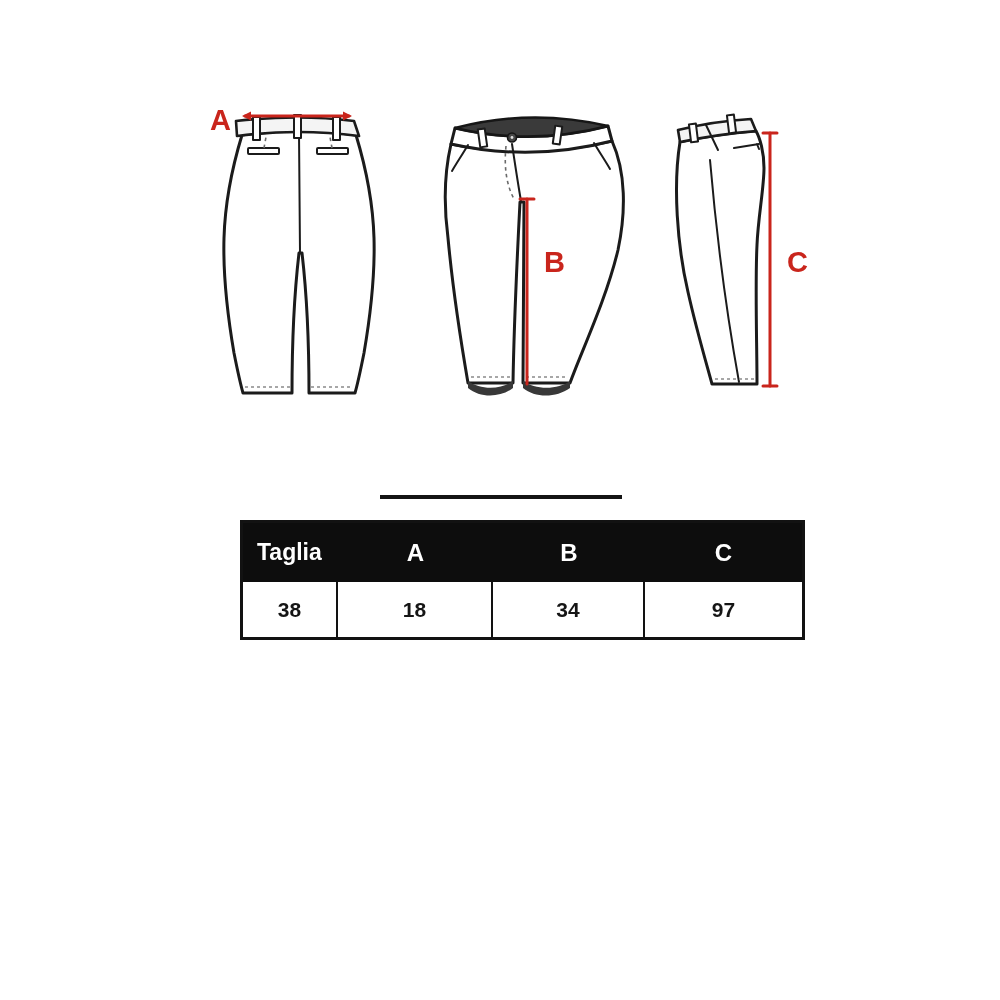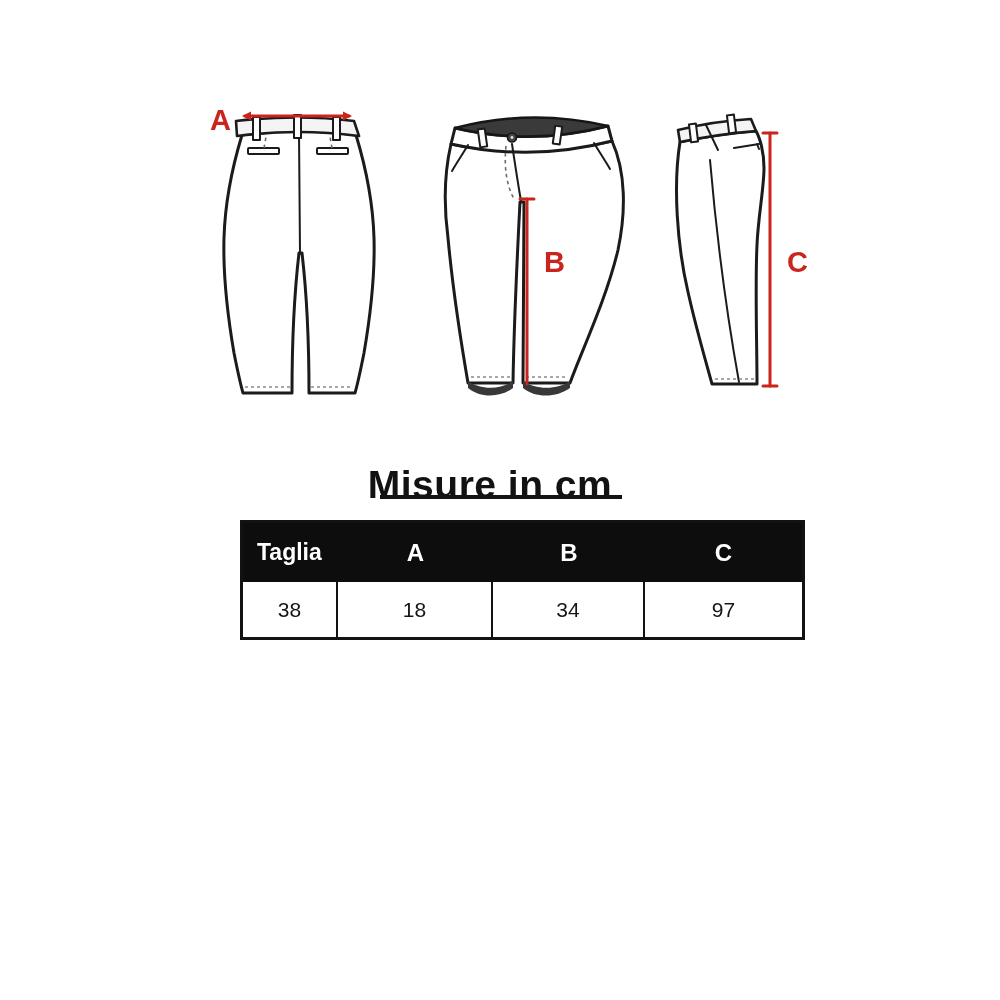--- a/index.html
+++ b/index.html
@@ -50,21 +50,21 @@
     background:var(--thead-bg);color:#fff;height:59px;align-items:center;
   }
   .th{text-align:center;font-weight:800;font-size:24px;}
   .th-taglia{text-align:left;padding-left:14px;font-size:23px;}
   .trow{
     display:grid;grid-template-columns:95px 155px 152px 157px;
     height:55px;background:#ffffff;color:#151515;
   }
   .td{
     display:flex;align-items:center;justify-content:center;
-    font-weight:400;font-size:21px;border-right:2px solid #121212;
+    font-weight:700;font-size:21px;border-right:2px solid #121212;
   }
   .td:last-child{border-right:none;}
 </style>
 </head>
 <body>
 
 <div class="canvas">
 
   <figure class="diagram diagram-back">
     <svg viewBox="0 0 182 320">
@@ -165,21 +165,20 @@
 
       <g>
         <path class="red-line" d="M103,33 L117,33"></path>
         <path class="red-line" d="M110,33 L110,286"></path>
         <path class="red-line" d="M103,286 L117,286"></path>
       </g>
       <text class="measure-label" x="127" y="172">C</text>
     </svg>
   </figure>
 
-  <h1 class="title">Misure in cm</h1>
   <div class="title-underline"></div>
 
   <div class="size-table">
     <div class="thead">
       <div class="th th-taglia">Taglia</div>
       <div class="th">A</div>
       <div class="th">B</div>
       <div class="th">C</div>
     </div>
     <div class="trow">

